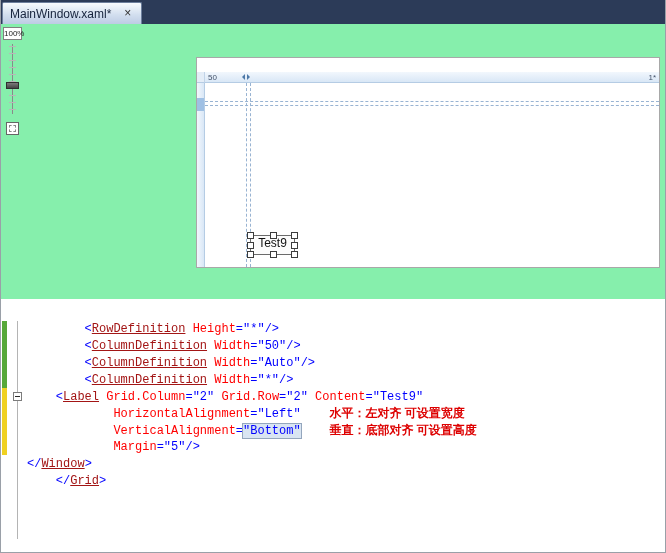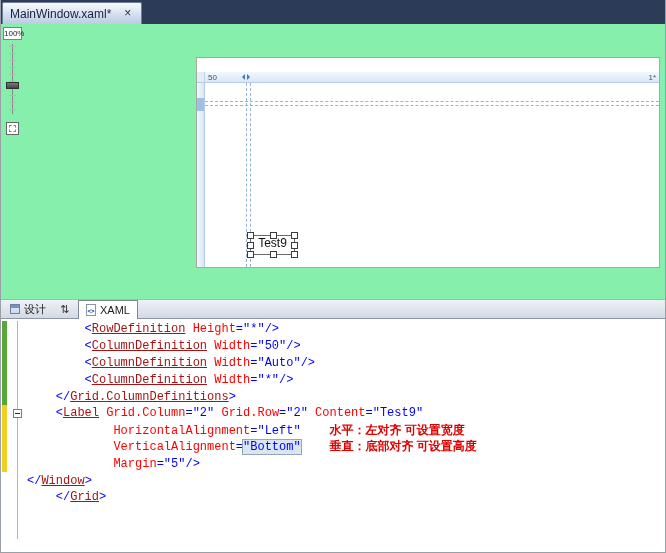--- a/index.html
+++ b/index.html
@@ -142,33 +142,20 @@
           <span class="handle h-ml"></span>
           <span class="handle h-mr"></span>
           <span class="handle h-bl"></span>
           <span class="handle h-bm"></span>
           <span class="handle h-br"></span>
         </div>
       </div>
     </div>
   </div>
 
-  <div class="pane-switcher">
-    <div class="design-tab">
-      <span class="design-icon"></span>
-      <span>设计</span>
-    </div>
-    <div class="swap-btn">
-      <span>⇅</span>
-    </div>
-    <div class="xaml-tab">
-      <span class="xaml-icon">&lt;&gt;</span>
-      <span>XAML</span>
-    </div>
-  </div>
 
   <div class="editor">
     <div class="outline-line"></div>
     <div>
         <div class="code-line">
           <span class="change-bar green"></span>
           <span class="fold-gutter"></span>
           <span class="code-text"><span class="tk-w">        </span><span class="tk-d">&lt;</span><span class="tk-t">RowDefinition</span><span class="tk-w"> </span><span class="tk-a">Height</span><span class="tk-d">="*"/&gt;</span></span>
         </div>
         <div class="code-line">
@@ -178,25 +165,20 @@
         </div>
         <div class="code-line">
           <span class="change-bar green"></span>
           <span class="fold-gutter"></span>
           <span class="code-text"><span class="tk-w">        </span><span class="tk-d">&lt;</span><span class="tk-t">ColumnDefinition</span><span class="tk-w"> </span><span class="tk-a">Width</span><span class="tk-d">="Auto"/&gt;</span></span>
         </div>
         <div class="code-line">
           <span class="change-bar green"></span>
           <span class="fold-gutter"></span>
           <span class="code-text"><span class="tk-w">        </span><span class="tk-d">&lt;</span><span class="tk-t">ColumnDefinition</span><span class="tk-w"> </span><span class="tk-a">Width</span><span class="tk-d">="*"/&gt;</span></span>
-        </div>
-        <div class="code-line">
-          <span class="change-bar green"></span>
-          <span class="fold-gutter"></span>
-          <span class="code-text"><span class="tk-w">    </span><span class="tk-d">&lt;/</span><span class="tk-t">Grid.ColumnDefinitions</span><span class="tk-d">&gt;</span></span>
         </div>
         <div class="code-line">
           <span class="change-bar yellow"></span>
           <span class="fold-gutter">
             <span class="fold-box"></span>
           </span>
           <span class="code-text"><span class="tk-w">    </span><span class="tk-d">&lt;</span><span class="tk-t">Label</span><span class="tk-w"> </span><span class="tk-a">Grid.Column</span><span class="tk-d">="2"</span><span class="tk-w"> </span><span class="tk-a">Grid.Row</span><span class="tk-d">="2"</span><span class="tk-w"> </span><span class="tk-a">Content</span><span class="tk-d">="Test9"</span></span>
         </div>
         <div class="code-line">
           <span class="change-bar yellow"></span>

